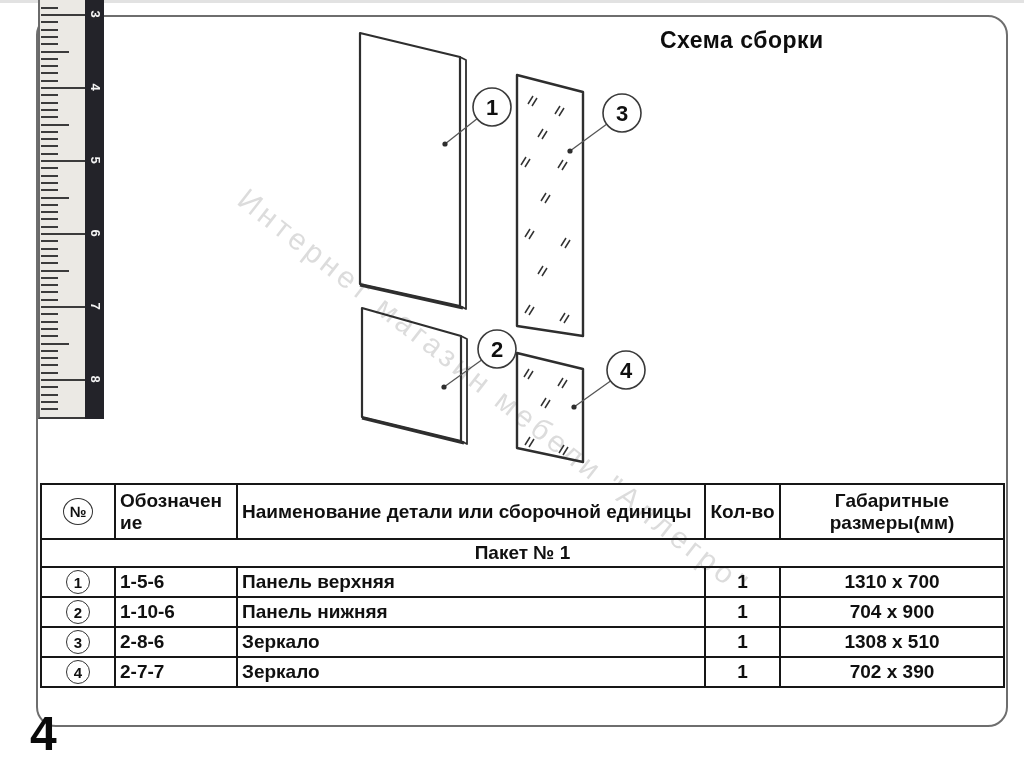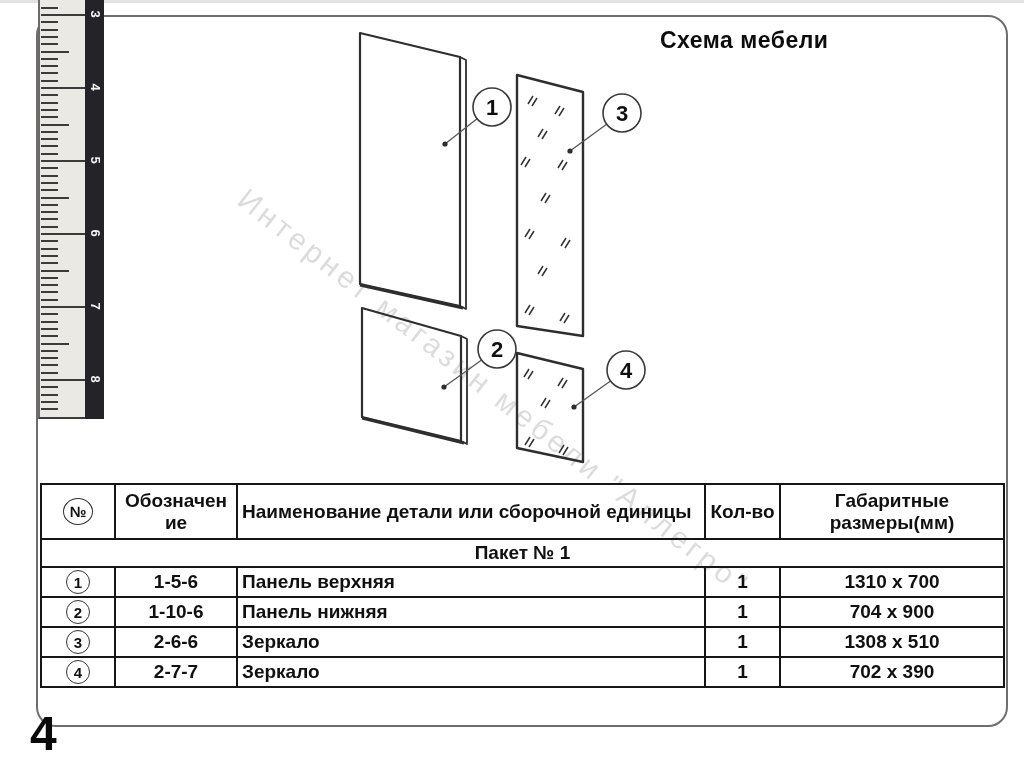--- a/index.html
+++ b/index.html
@@ -49,21 +49,21 @@
   table.parts{
     position:absolute;left:40px;top:483px;width:963px;
     border-collapse:collapse;table-layout:fixed;
     font-size:19px;font-weight:bold;color:#101010;background:transparent;
   }
   table.parts td{
     border:2px solid #161616;padding:0 4px;box-sizing:border-box;
     overflow:hidden;
   }
   td.c-num{width:74px;text-align:center;}
-  td.c-des{width:122px;text-align:center;overflow-wrap:anywhere;}
+  td.c-des{width:122px;text-align:left;overflow-wrap:anywhere;}
   td.c-name{width:468px;text-align:left;overflow-wrap:anywhere;}
   td.c-qty{width:75px;text-align:center;}
   td.c-dim{width:224px;text-align:center;}
   tr.hdr td{height:55px;vertical-align:middle;}
   tr.pkg td{height:28px;text-align:center;}
   tr.row td{height:30px;}
   .circ{
     display:inline-flex;align-items:center;justify-content:center;
     width:24px;height:24px;border:1.5px solid #333;border-radius:50%;
     font-size:15px;font-weight:bold;line-height:1;box-sizing:border-box;
@@ -150,21 +150,21 @@
   <div class="ruler-dark">
     <span class="ruler-num" style="top:5px">3</span>
     <span class="ruler-num" style="top:78px">4</span>
     <span class="ruler-num" style="top:151px">5</span>
     <span class="ruler-num" style="top:224px">6</span>
     <span class="ruler-num" style="top:297px">7</span>
     <span class="ruler-num" style="top:370px">8</span>
   </div>
 </div>
 
-<div class="diagram-title">Схема мебели</div>
+<div class="diagram-title">Схема сборки</div>
 
 <svg class="diagram" viewBox="0 0 1024 762" aria-hidden="true">
   <defs>
     <g id="hatch" stroke="#333" stroke-width="1.5" fill="none">
       <path d="M0,8 L5,0 M4,10 L9,2"></path>
     </g>
   </defs>
 
   <g fill="none" stroke="#2e2e2e" stroke-width="2.2" stroke-linejoin="round">
     <path d="M360,33 L460,57 L460,306 L360,284 Z"></path>
@@ -246,21 +246,21 @@
     </tr>
     <tr class="row">
       <td class="c-num"><span class="circ">2</span></td>
       <td class="c-des">1-10-6</td>
       <td class="c-name">Панель нижняя</td>
       <td class="c-qty">1</td>
       <td class="c-dim">704 x 900</td>
     </tr>
     <tr class="row">
       <td class="c-num"><span class="circ">3</span></td>
-      <td class="c-des">2-6-6</td>
+      <td class="c-des">2-8-6</td>
       <td class="c-name">Зеркало</td>
       <td class="c-qty">1</td>
       <td class="c-dim">1308 x 510</td>
     </tr>
     <tr class="row">
       <td class="c-num"><span class="circ">4</span></td>
       <td class="c-des">2-7-7</td>
       <td class="c-name">Зеркало</td>
       <td class="c-qty">1</td>
       <td class="c-dim">702 x 390</td>

